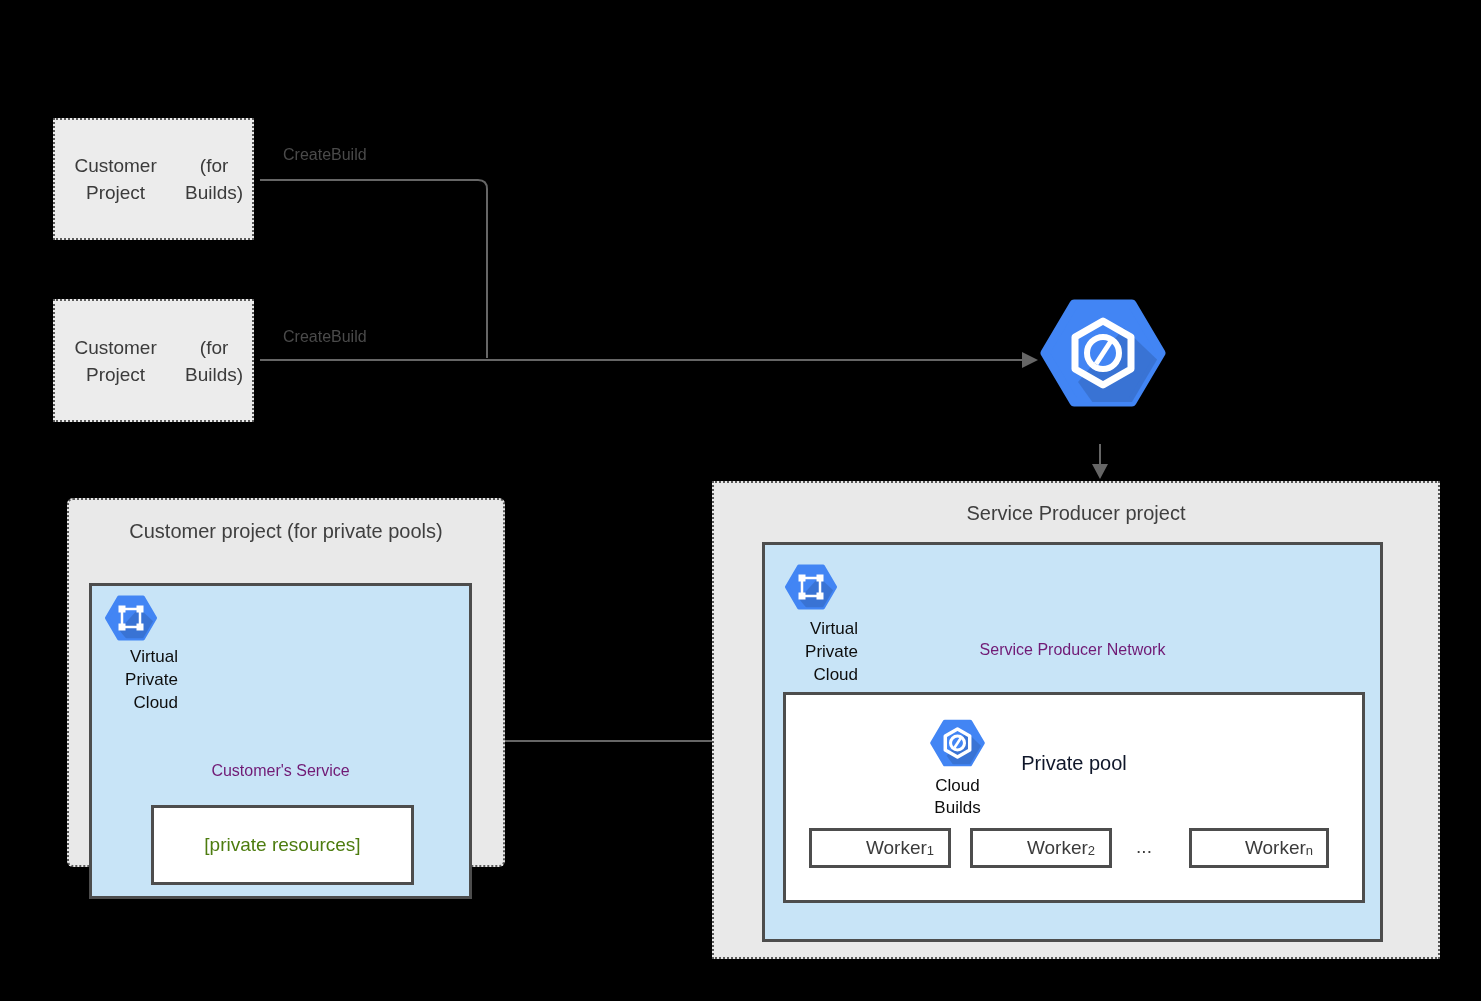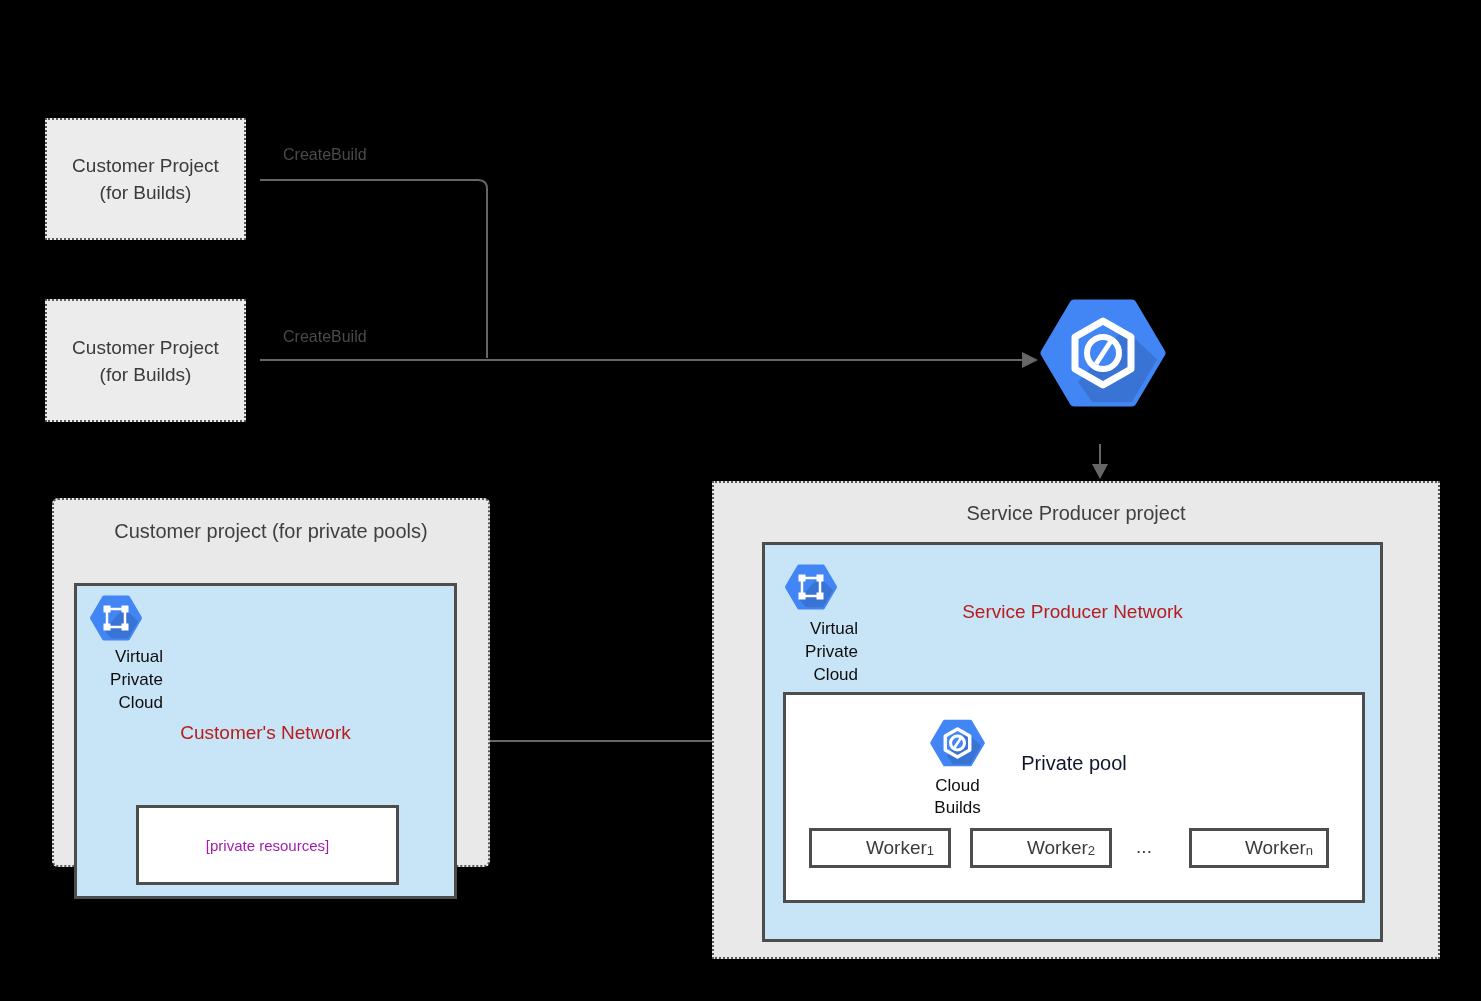--- a/index.html
+++ b/index.html
@@ -3,70 +3,70 @@
 <meta charset="utf-8">
 <style>
   * { margin:0; padding:0; box-sizing:border-box; }
   html,body { background:#000; }
   body { font-family:"Liberation Sans", sans-serif; }
   .canvas { position:relative; width:1481px; height:1001px; background:#000000; overflow:hidden; }
 
   .diagram-title { position:absolute; left:50px; top:57px; font-size:20px; font-weight:bold; color:#3b3b3b; }
 
   .proj-small {
-    position:absolute; left:45px; width:201px; height:122px;
+    position:absolute; left:53px; width:201px; height:122px;
     background:#ececec; border:2px dotted #595959;
-    display:flex; flex-direction:column; align-items:center; justify-content:center;
+    display:flex; flex-direction:row; align-items:center; justify-content:center;
     font-size:19px; color:#3b3b3b; line-height:27px; text-align:center;
   }
   .proj-small.first { top:118px; }
   .proj-small.second { top:299px; height:123px; }
 
   .createbuild-label { position:absolute; left:283px; font-size:16px; color:#4a4a4a; line-height:26px; }
   .createbuild-label.first { top:142px; }
   .createbuild-label.second { top:324px; }
 
   .lines-svg { position:absolute; left:0; top:0; width:1481px; height:1001px; pointer-events:none; }
 
   .icon-abs { position:absolute; }
 
   
   .container-box { position:absolute; background:#e9e9e9; border:2px dotted #595959; }
   .container-box .container-title { position:absolute; left:0; right:0; text-align:center; font-size:20px; color:#3f3f3f; }
 
   .sp-project { left:712px; top:481px; width:728px; height:478px; }
   .sp-project .container-title { top:19px; }
 
-  .cust-project { left:52px; top:498px; width:438px; height:369px;border-radius:6px; }
+  .cust-project { left:67px; top:498px; width:438px; height:369px;border-radius:6px; }
   .cust-project .container-title { top:20px; }
 
   
   .network-box { position:absolute; background:#c8e4f7; border:3px solid #4d4d4d; }
   .sp-network { left:48px; top:59px; width:621px; height:400px; }
   .cust-network { left:20px; top:83px; width:383px; height:316px; }
 
-  .network-title { position:absolute; left:0; right:0; text-align:center; font-size:19px; color:#b91c1c; }
+  .network-title { position:absolute; left:0; right:0; text-align:center; font-size:16px; color:#701a75;margin-top:40px; }
   .sp-network .network-title { top:56px; }
   .cust-network .network-title { top:136px; }
 
   .vpc-icon-wrap { position:absolute; width:52px; }
   .sp-network .vpc-icon-wrap { left:20px; top:18px; }
   .cust-network .vpc-icon-wrap { left:13px; top:8px; }
 
   .icon-caption { position:absolute; text-align:right; font-size:17px; line-height:23px; color:#0d0d0d; }
   .sp-network .icon-caption { left:-1px; top:72px; width:94px; }
   .cust-network .icon-caption { left:-8px; top:59px; width:94px; }
 
   
   .white-box { position:absolute; background:#ffffff; border:3px solid #4d4d4d; }
 
   .private-resources {
     left:59px; top:219px; width:263px; height:80px;
     display:flex; align-items:center; justify-content:center;
-    font-size:15px; color:#a21caf;
+    font-size:19px; color:#4d7c0f;
   }
 
   .private-pool { left:18px; top:147px; width:582px; height:211px; }
   .private-pool .pool-title { position:absolute; left:0; right:0; top:57px; text-align:center; font-size:20px; color:#0f172a; }
   .cb-icon-wrap { position:absolute; left:144px; top:23px; width:55px; }
   .cb-caption { position:absolute; left:114px; top:80px; width:115px; text-align:center; font-size:17px; line-height:22px; color:#0d0d0d; }
 
   .worker-box {
     position:absolute; top:133px; height:40px; background:#ffffff; border:3px solid #4d4d4d;
     display:flex; align-items:center; justify-content:center;
@@ -207,19 +207,19 @@
           <rect x="63" y="23" width="14" height="14" fill="#ffffff"></rect>
           <rect x="27" y="59" width="14" height="14" fill="#ffffff"></rect>
           <rect x="63" y="59" width="14" height="14" fill="#ffffff"></rect>
         </svg>
       </div>
       <div class="icon-caption">
         <div>Virtual</div>
         <div>Private</div>
         <div>Cloud</div>
       </div>
-      <div class="network-title">Customer's Network</div>
+      <div class="network-title">Customer's Service</div>
 
       <div class="white-box private-resources">[private resources]</div>
     </div>
   </div>
 
 </div>
 
 </body></html>

